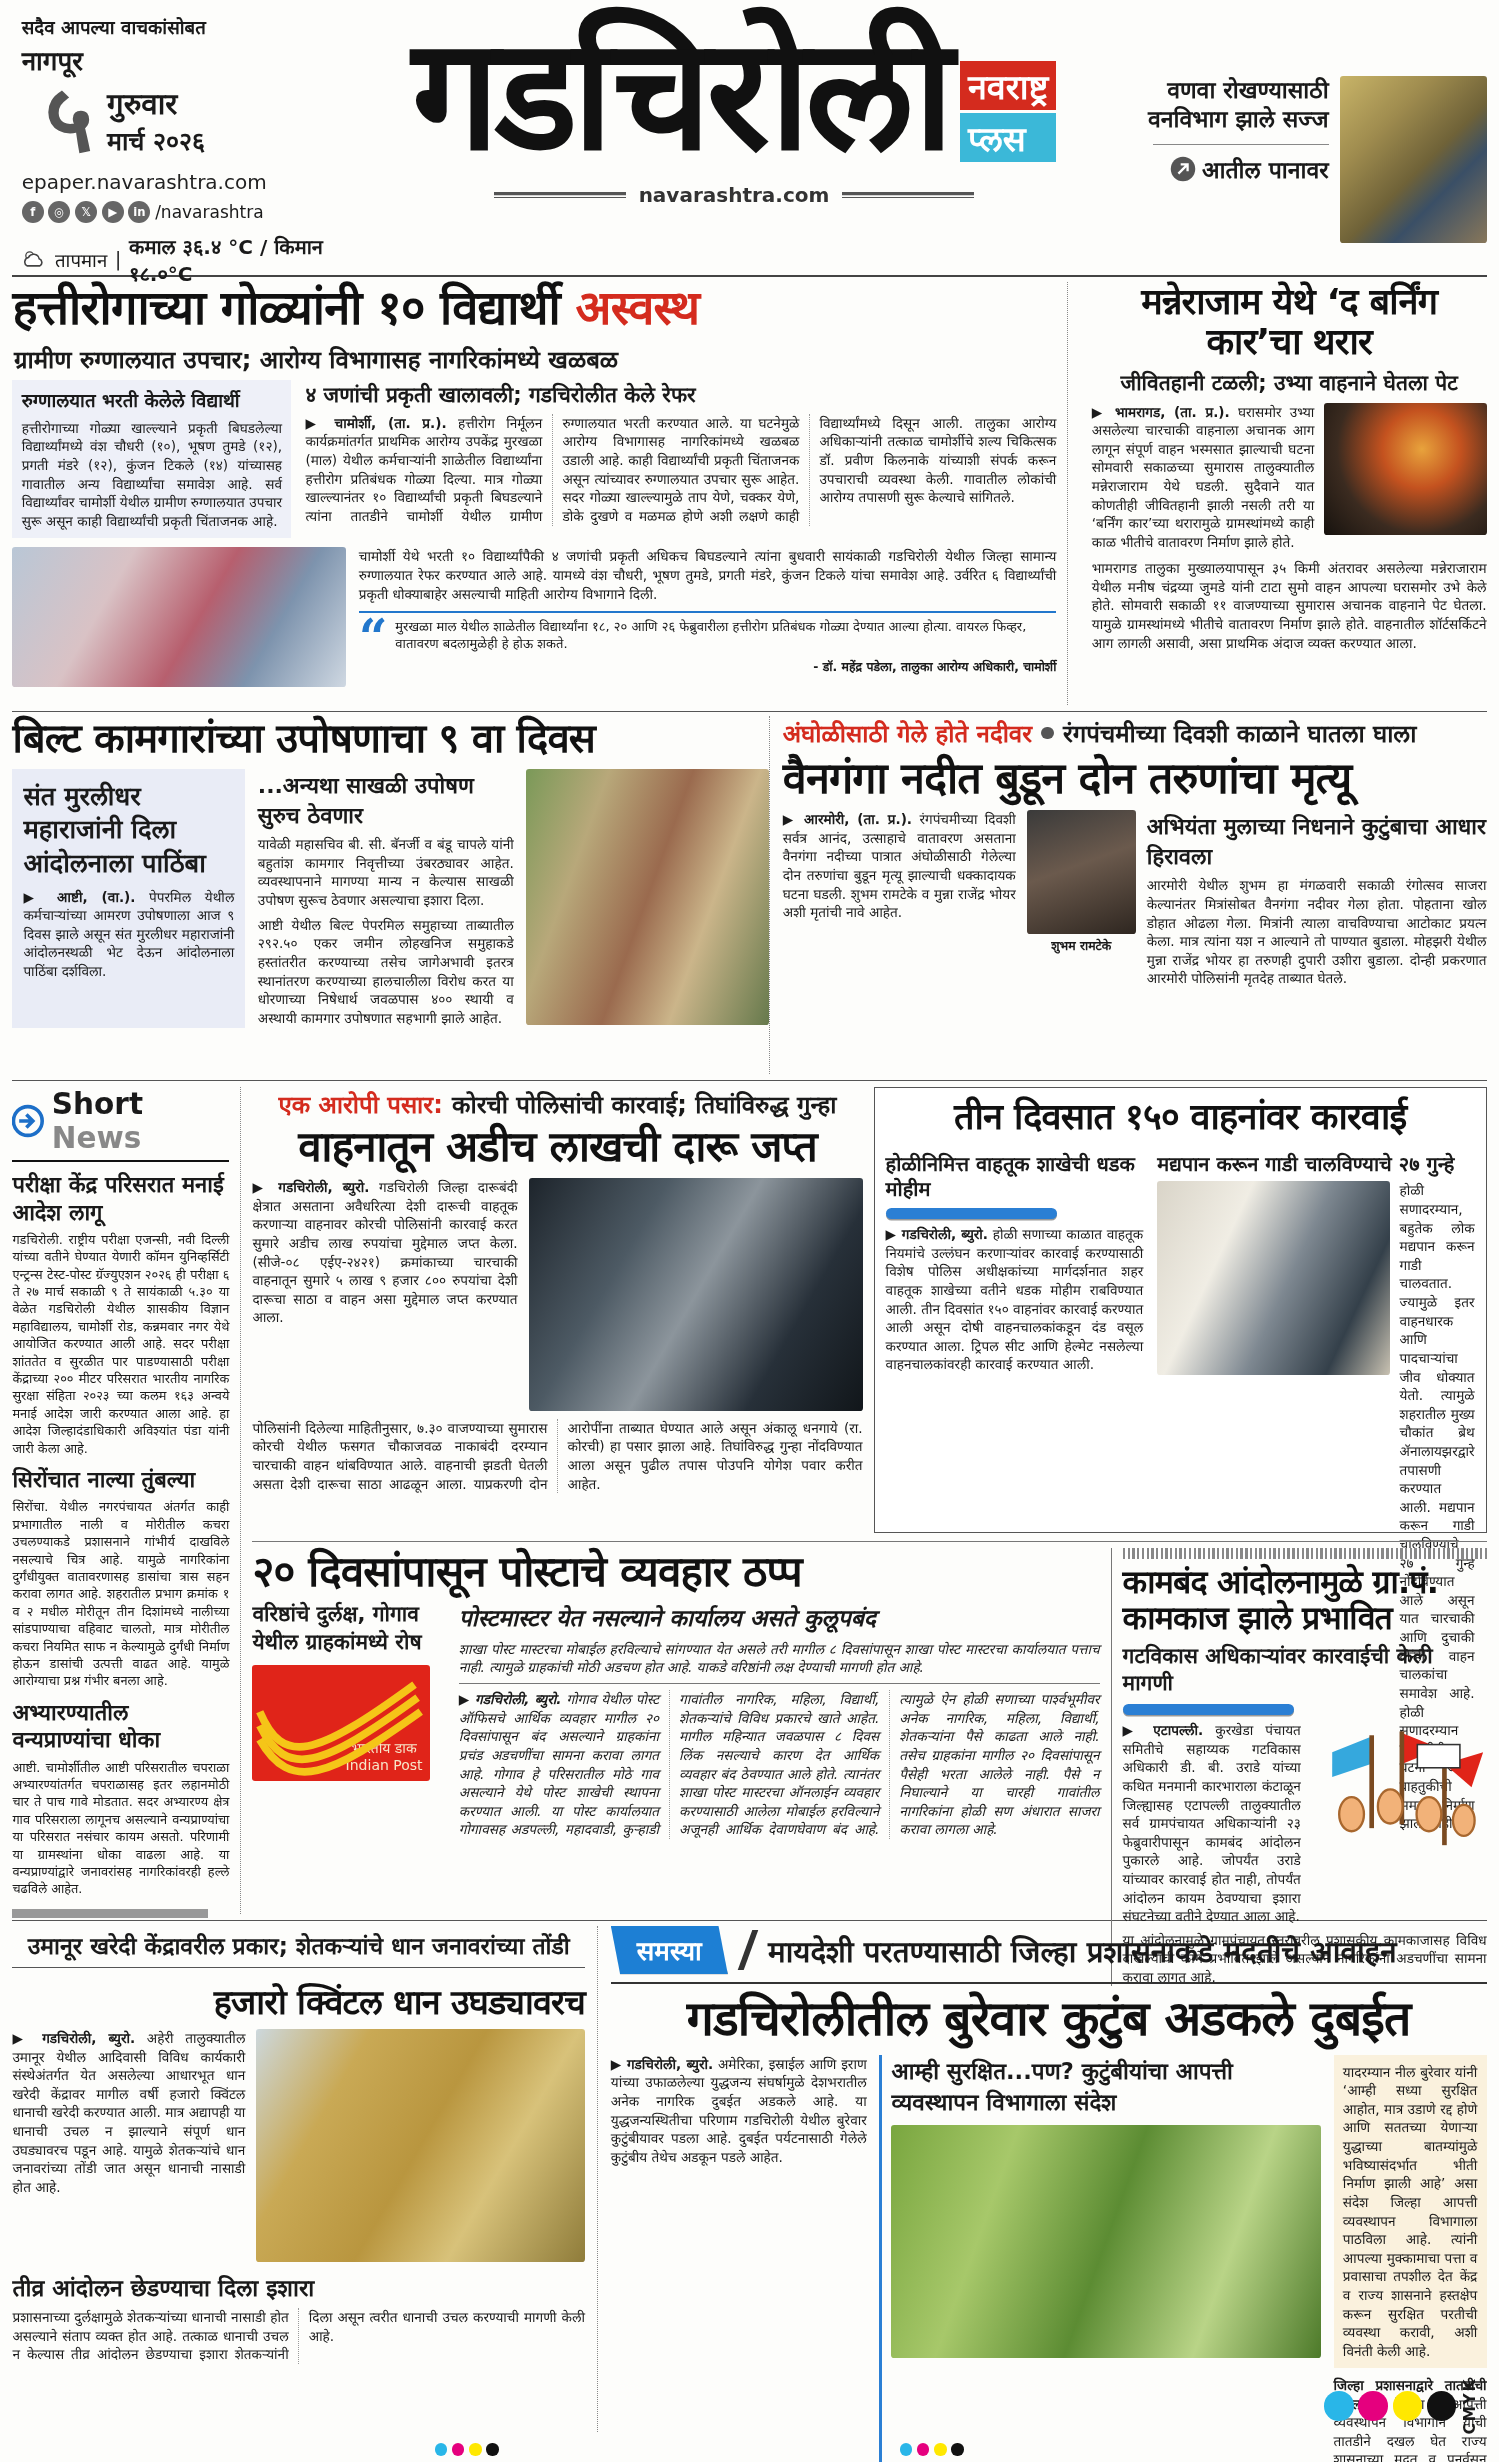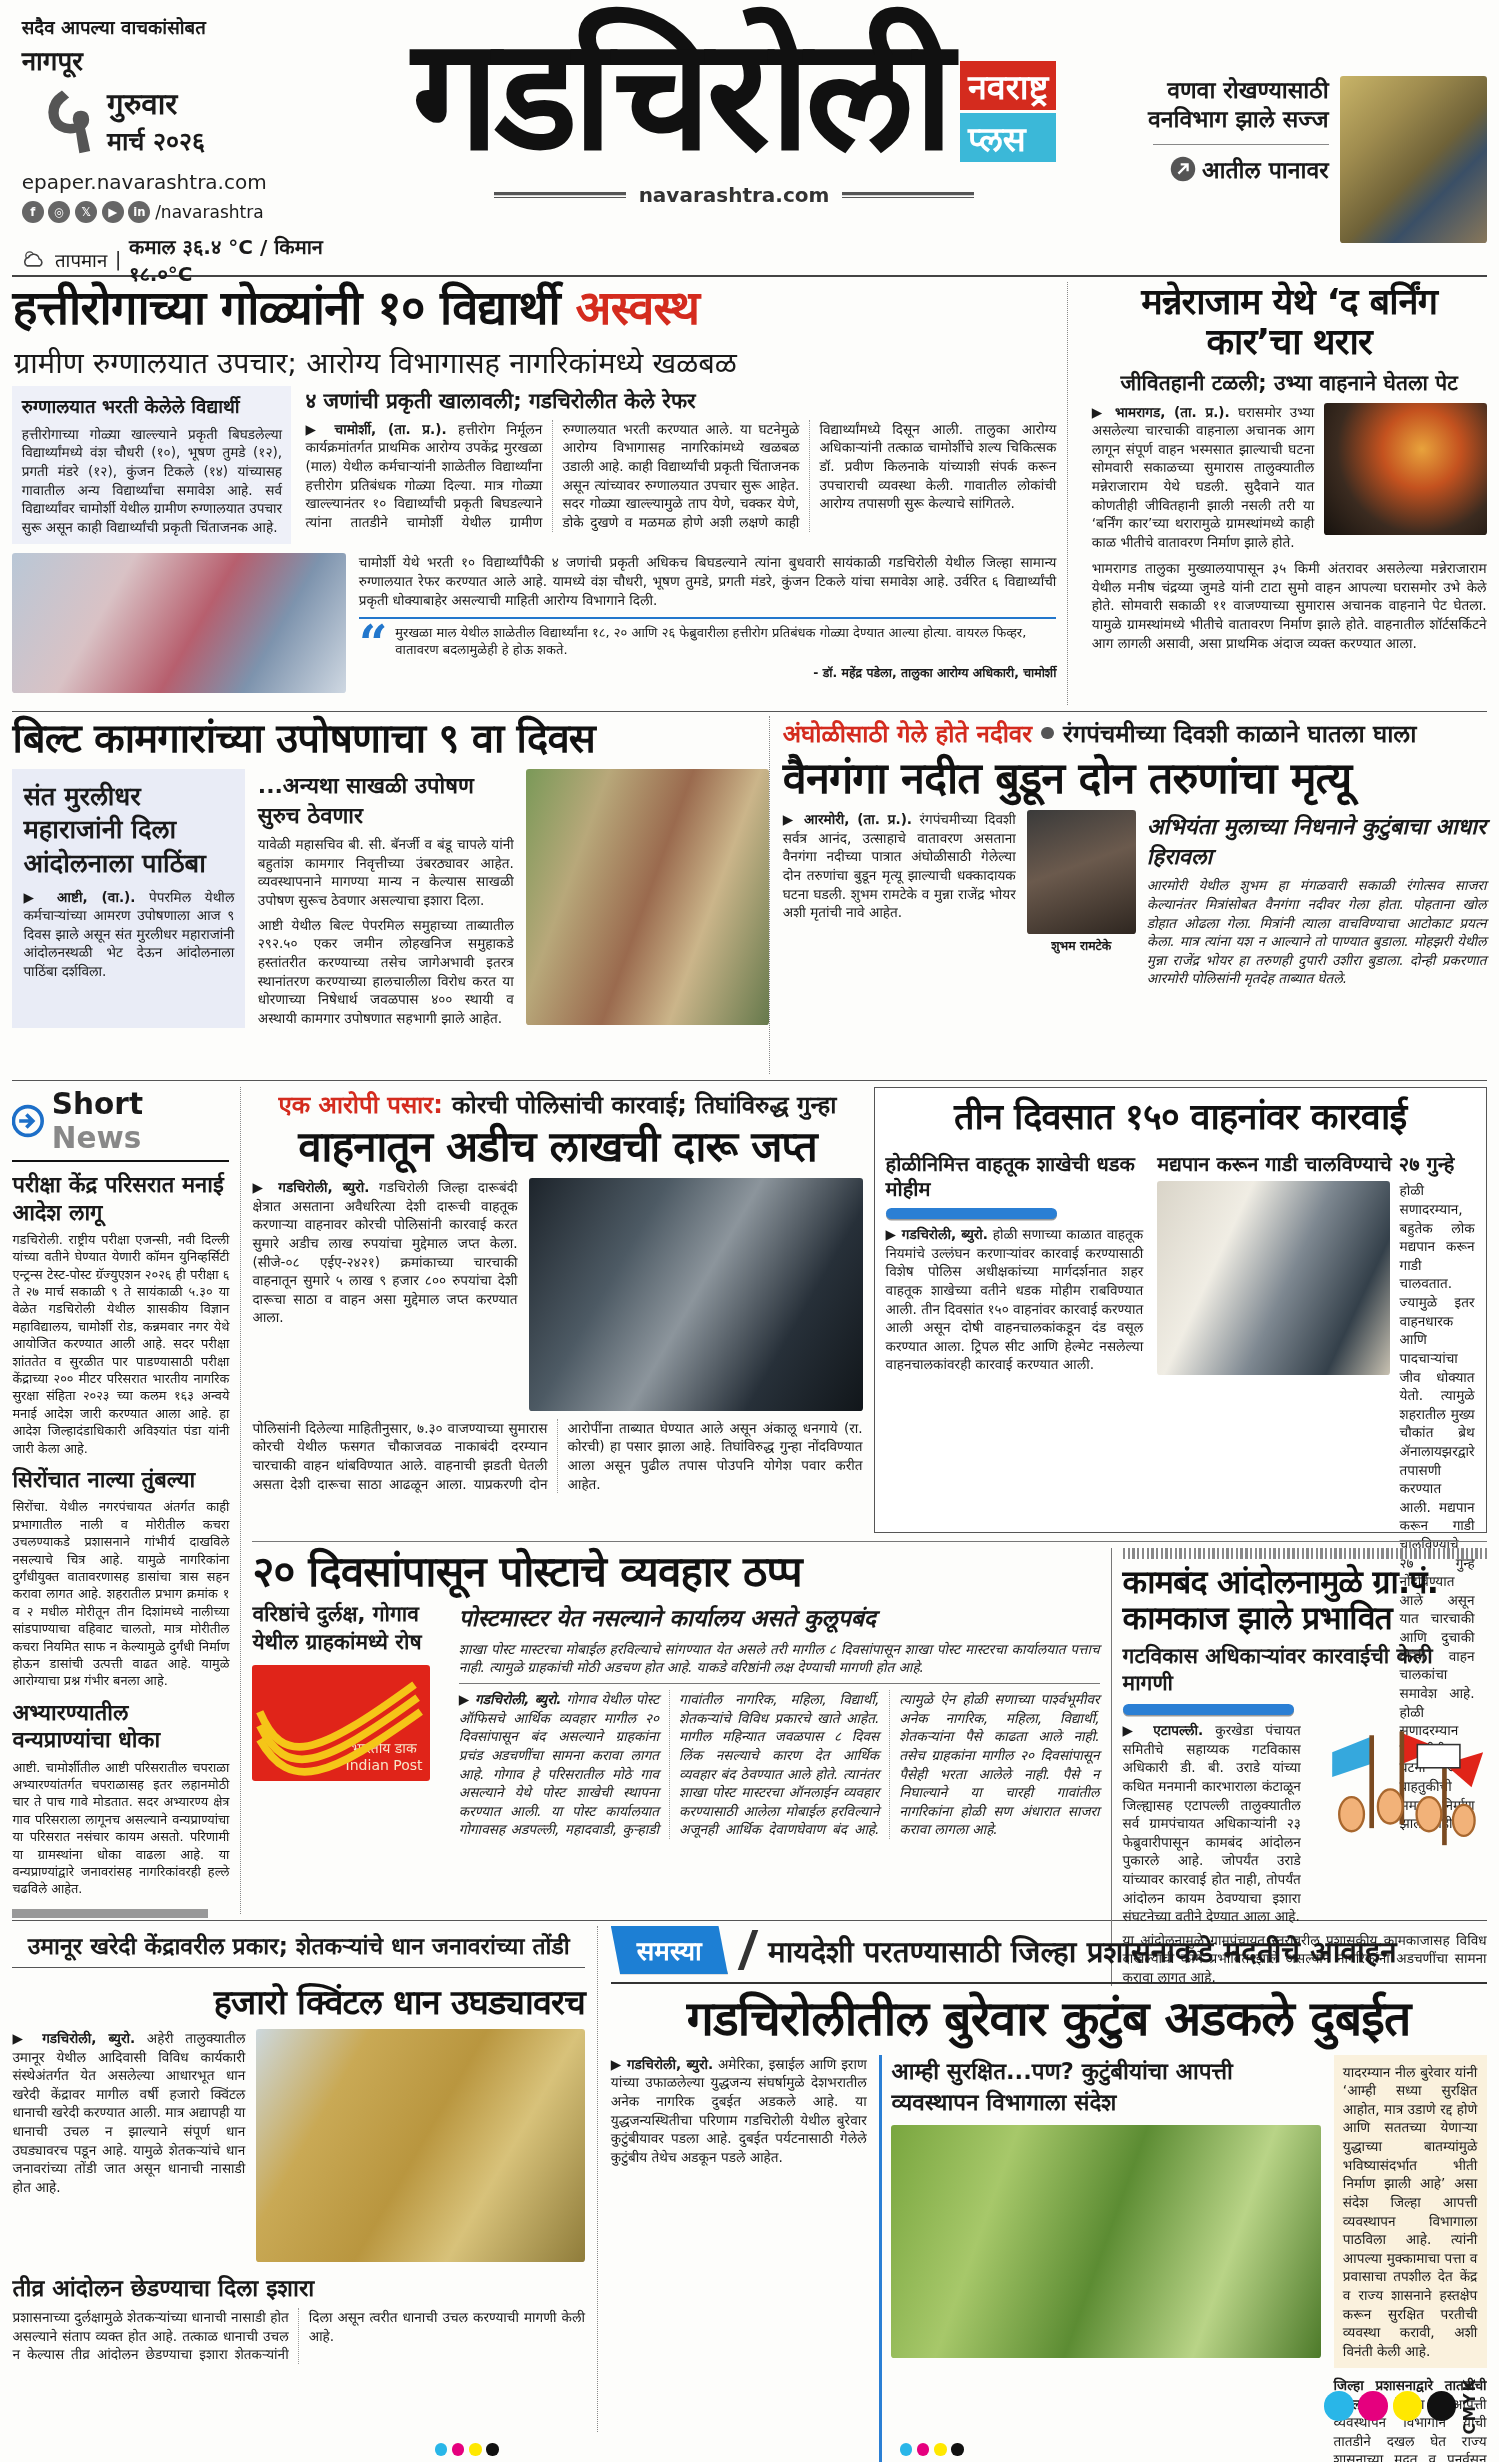--- a/index.html
+++ b/index.html
@@ -50,21 +50,21 @@
   .cols2 { columns:2; column-gap:20px; column-rule:0.8px dotted #999; }
   .cols3 { columns:3; column-gap:20px; column-rule:0.8px dotted #999; }
   .vrule { border-left:0.8px dotted #888; margin:0 11px; }
   .hdiv { border-top:0.8px solid #777; margin:6.2px 0; }
   .ph { border-radius:3.1px; flex-shrink:0; }
 
   
   .row1 { display:flex; height:423px; margin-top:4.7px; }
   .lead { width:1044px; }
   .lead .hl { font-size:47px; text-align:left; }
-  .lead-sub { font-size:29px; font-weight:400; margin:7.8px 0 4.7px 1.6px; }
+  .lead-sub { font-size:24px; font-weight:700; margin:7.8px 0 4.7px 1.6px; }
   .lead-grid { display:flex; gap:14px; margin-top:4.7px; }
   .lead-box { width:279px; background:#eef0f8; padding:7.8px 9.3px; }
   .lead-box-title { font-size:18.6px; font-weight:800; margin-bottom:6.2px; }
   .lead-right { flex:1; }
   .lead-sub2 { font-size:21px; font-weight:800; margin-bottom:6.2px; }
   .lead-bottom { display:flex; gap:12.4px; margin-top:9.3px; }
   .hospital-photo { width:334px; height:140px;
      background:linear-gradient(120deg,#b9c7d6 0%,#d9c2c5 30%,#b75f6e 55%,#7d93ad 75%,#cfd8e2 100%); }
   .quote-box { flex:1; border-top:2.3px solid #2277cc; padding-top:4.7px; display:flex; gap:7.8px; }
   .qmark { color:#2277cc; font-size:50px; font-weight:900; line-height:.8; font-family:"DejaVu Serif",serif; }
@@ -95,21 +95,21 @@
   .kick-red { color:#d42b1e; font-size:24px; font-weight:800; }
   .kick-dot { width:12.4px; height:12.4px; border-radius:50%; background:#555; }
   .kick-black { font-size:24px; font-weight:800; }
   .vainganga .hl { font-size:43px; margin-top:4.7px; }
   .vg-grid { display:flex; gap:11px; margin-top:7.8px; }
   .vg-left { width:233px; }
   .portrait { width:109px; }
   .portrait-photo { width:109px; height:124px;
      background:linear-gradient(160deg,#3a3a3a 0%,#6b5a4d 45%,#2e2620 100%); }
   .portrait-cap { font-size:12.4px; font-weight:700; text-align:center; margin-top:3.1px; }
-  .vg-right { flex:1;font-style:italic; }
+  .vg-right { flex:1; }
   .vg-sub { font-size:22px; font-weight:800; margin-bottom:6.2px; }
 
   
   .rows34 { display:flex; border-top:1.6px solid #555; margin-top:6.2px; padding-top:6.2px; height:834px; }
   .shortnews { width:229px; border-right:0.8px dotted #888; padding-right:11px; }
   .sn-head { display:flex; align-items:center; gap:7.8px; }
   .sn-icon { width:34px; height:34px; }
   .sn-title { font-size:29.5px; font-weight:900; }
   .sn-title .g { color:#888; }
   .sn-rule { border-top:2.3px solid #111; margin:4.7px 0 7.8px; }

